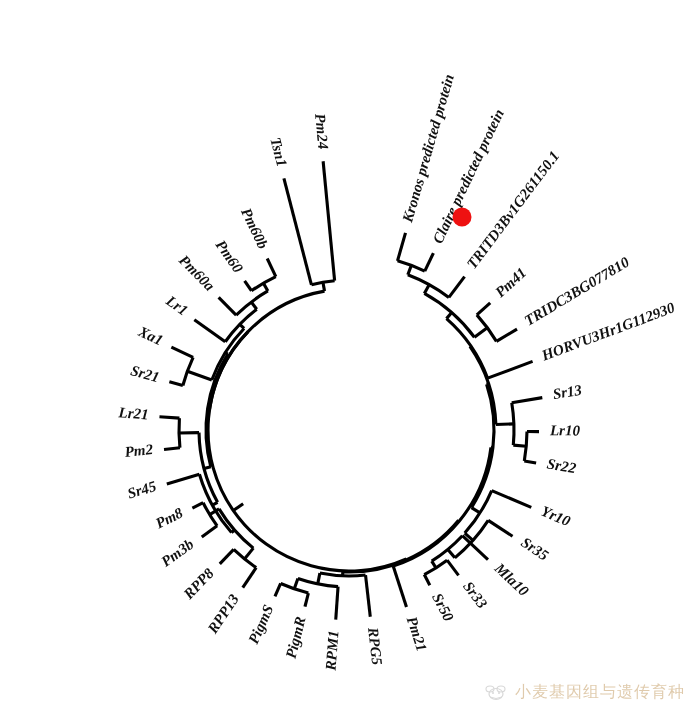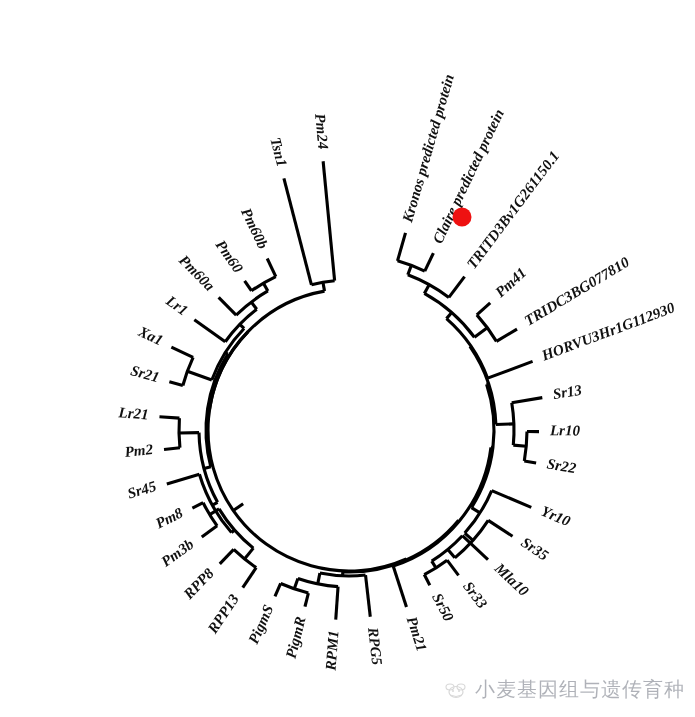--- a/index.html
+++ b/index.html
@@ -43,22 +43,22 @@
     right: 10px;
     bottom: 14px;
     display: flex;
     align-items: center;
     gap: 7px;
     opacity: 0.33;
     user-select: none;
   }
   #watermark .wm-text {
     font-family: "DejaVu Sans", sans-serif;
-    font-size: 20px;
-    color: #0f172a;
+    font-size: 16px;
+    color: #a16207;
     letter-spacing: 1px;
     white-space: nowrap;
   }
   #watermark .wm-logo {
     width: 26px;
     height: 22px;
     position: relative;
   }
   #watermark .wm-logo svg { display:block; }
 </style>

